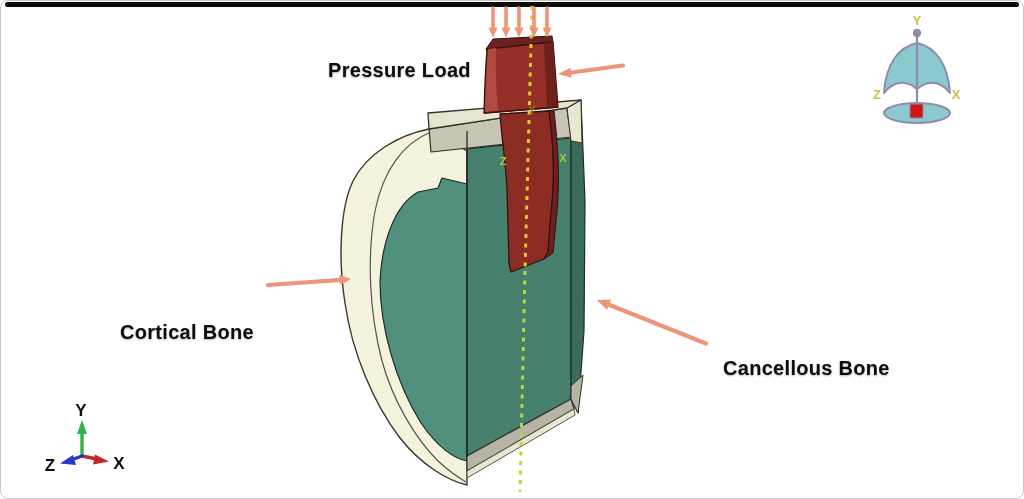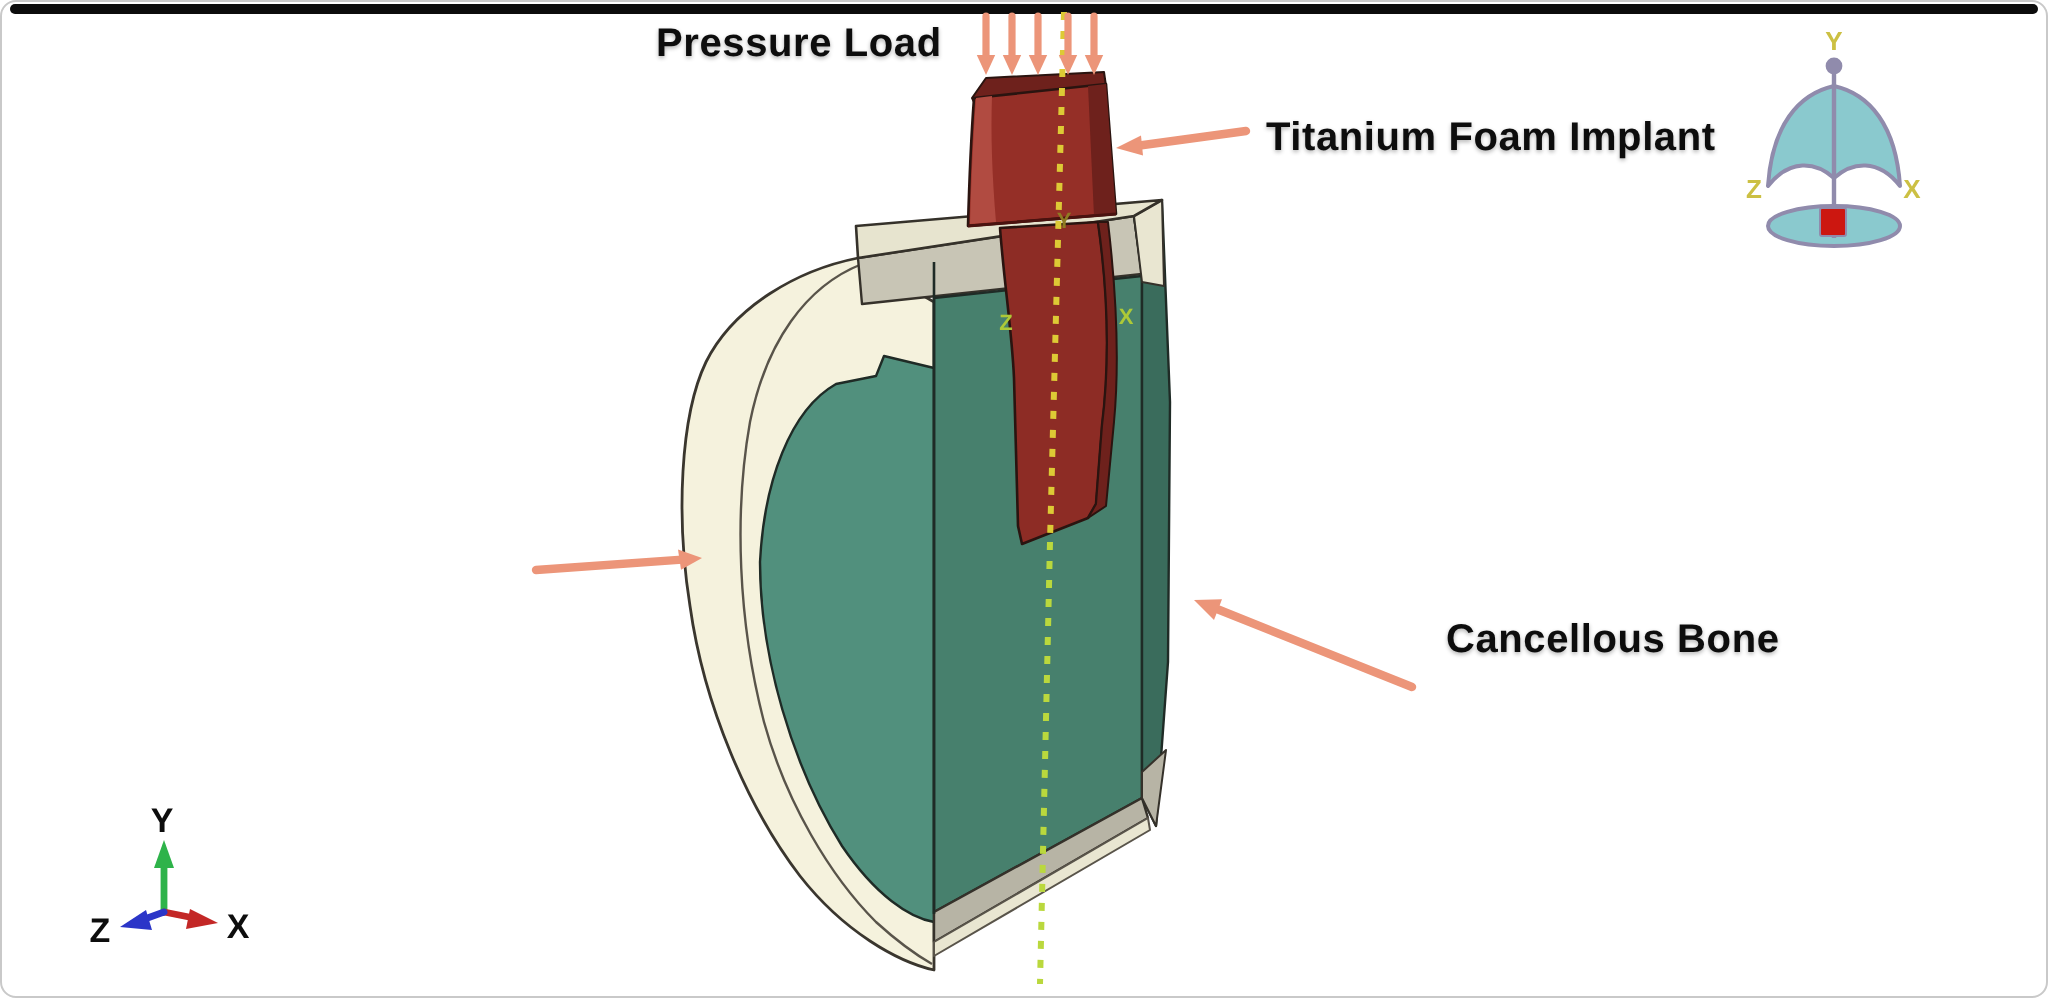--- a/index.html
+++ b/index.html
@@ -10,20 +10,21 @@
   }
   .top-bar{
     position:absolute;left:4px;right:4px;top:1px;height:5px;
     border-radius:3px;background:#0c0c0c;
   }
   .scene{position:absolute;left:0;top:0;}
   .fig-label{
     position:absolute;font-weight:700;font-size:20px;color:#0d0d0d;
     letter-spacing:.3px;white-space:nowrap;
     text-shadow:0 1px 2px rgba(0,0,0,.30);
+    margin-top:48px;
   }
   #lbl-pressure{left:327px;top:10px;}
   #lbl-titanium{left:632px;top:57px;}
   #lbl-cortical{left:119px;top:272px;}
   #lbl-cancellous{left:722px;top:308px;}
   svg text{font-family:"Liberation Sans", sans-serif;}
 </style>
 </head>
 <body>
 
@@ -146,15 +147,15 @@
       <line x1="916" y1="30" x2="916" y2="118" stroke="#908bac" stroke-width="2.2"></line>
       <rect x="909" y="103" width="13" height="14" rx="1" stroke="#908bac" stroke-width="1" fill="#cc1710"></rect>
       <circle cx="916" cy="32" r="4.2" fill="#908bac"></circle>
       <text x="916" y="24" font-size="13" font-weight="bold" text-anchor="middle" fill="#ccc043">Y</text>
       <text x="876" y="98" font-size="13" font-weight="bold" text-anchor="middle" fill="#ccc043">Z</text>
       <text x="955" y="98" font-size="13" font-weight="bold" text-anchor="middle" fill="#ccc043">X</text>
     </g>
   </svg>
 
   <div id="lbl-pressure" class="fig-label">Pressure Load</div>
-  <div id="lbl-titanium" class="fig-label">Titanium Foam Implant</div>
+  <div id="lbl-cortical" class="fig-label">Cortical Bone</div>
   <div id="lbl-cancellous" class="fig-label">Cancellous Bone</div>
 </div>
 
 </body></html>

